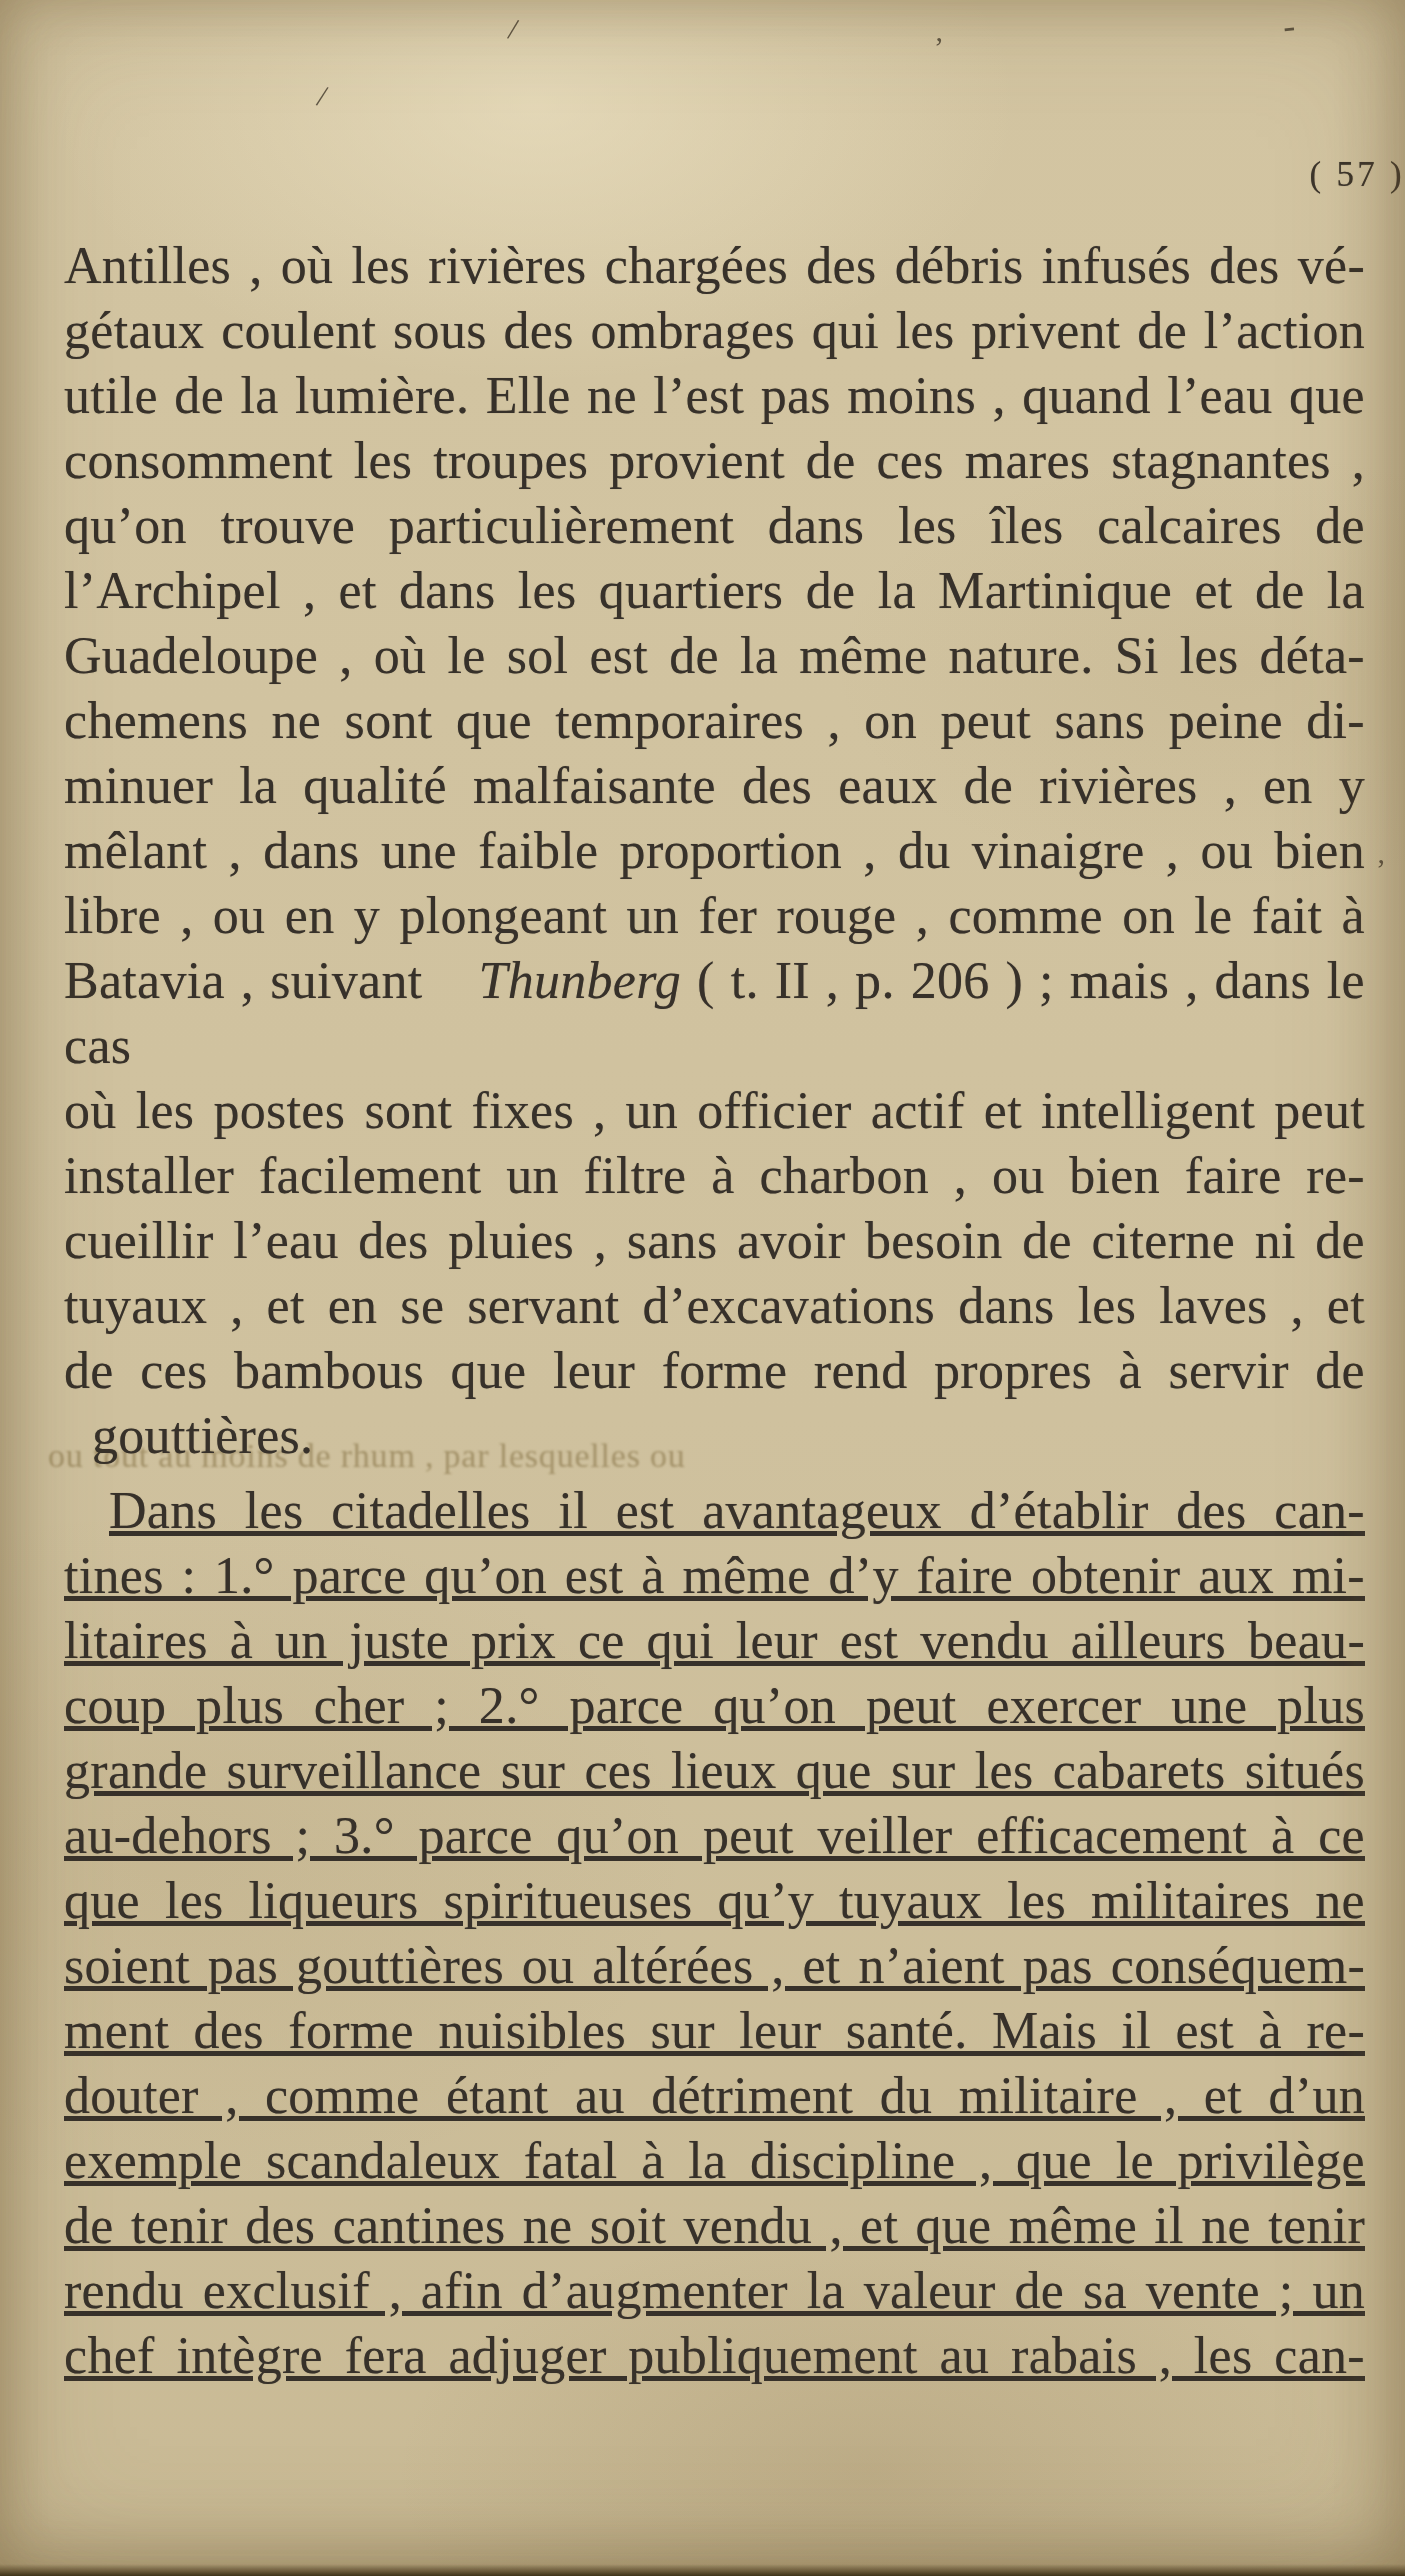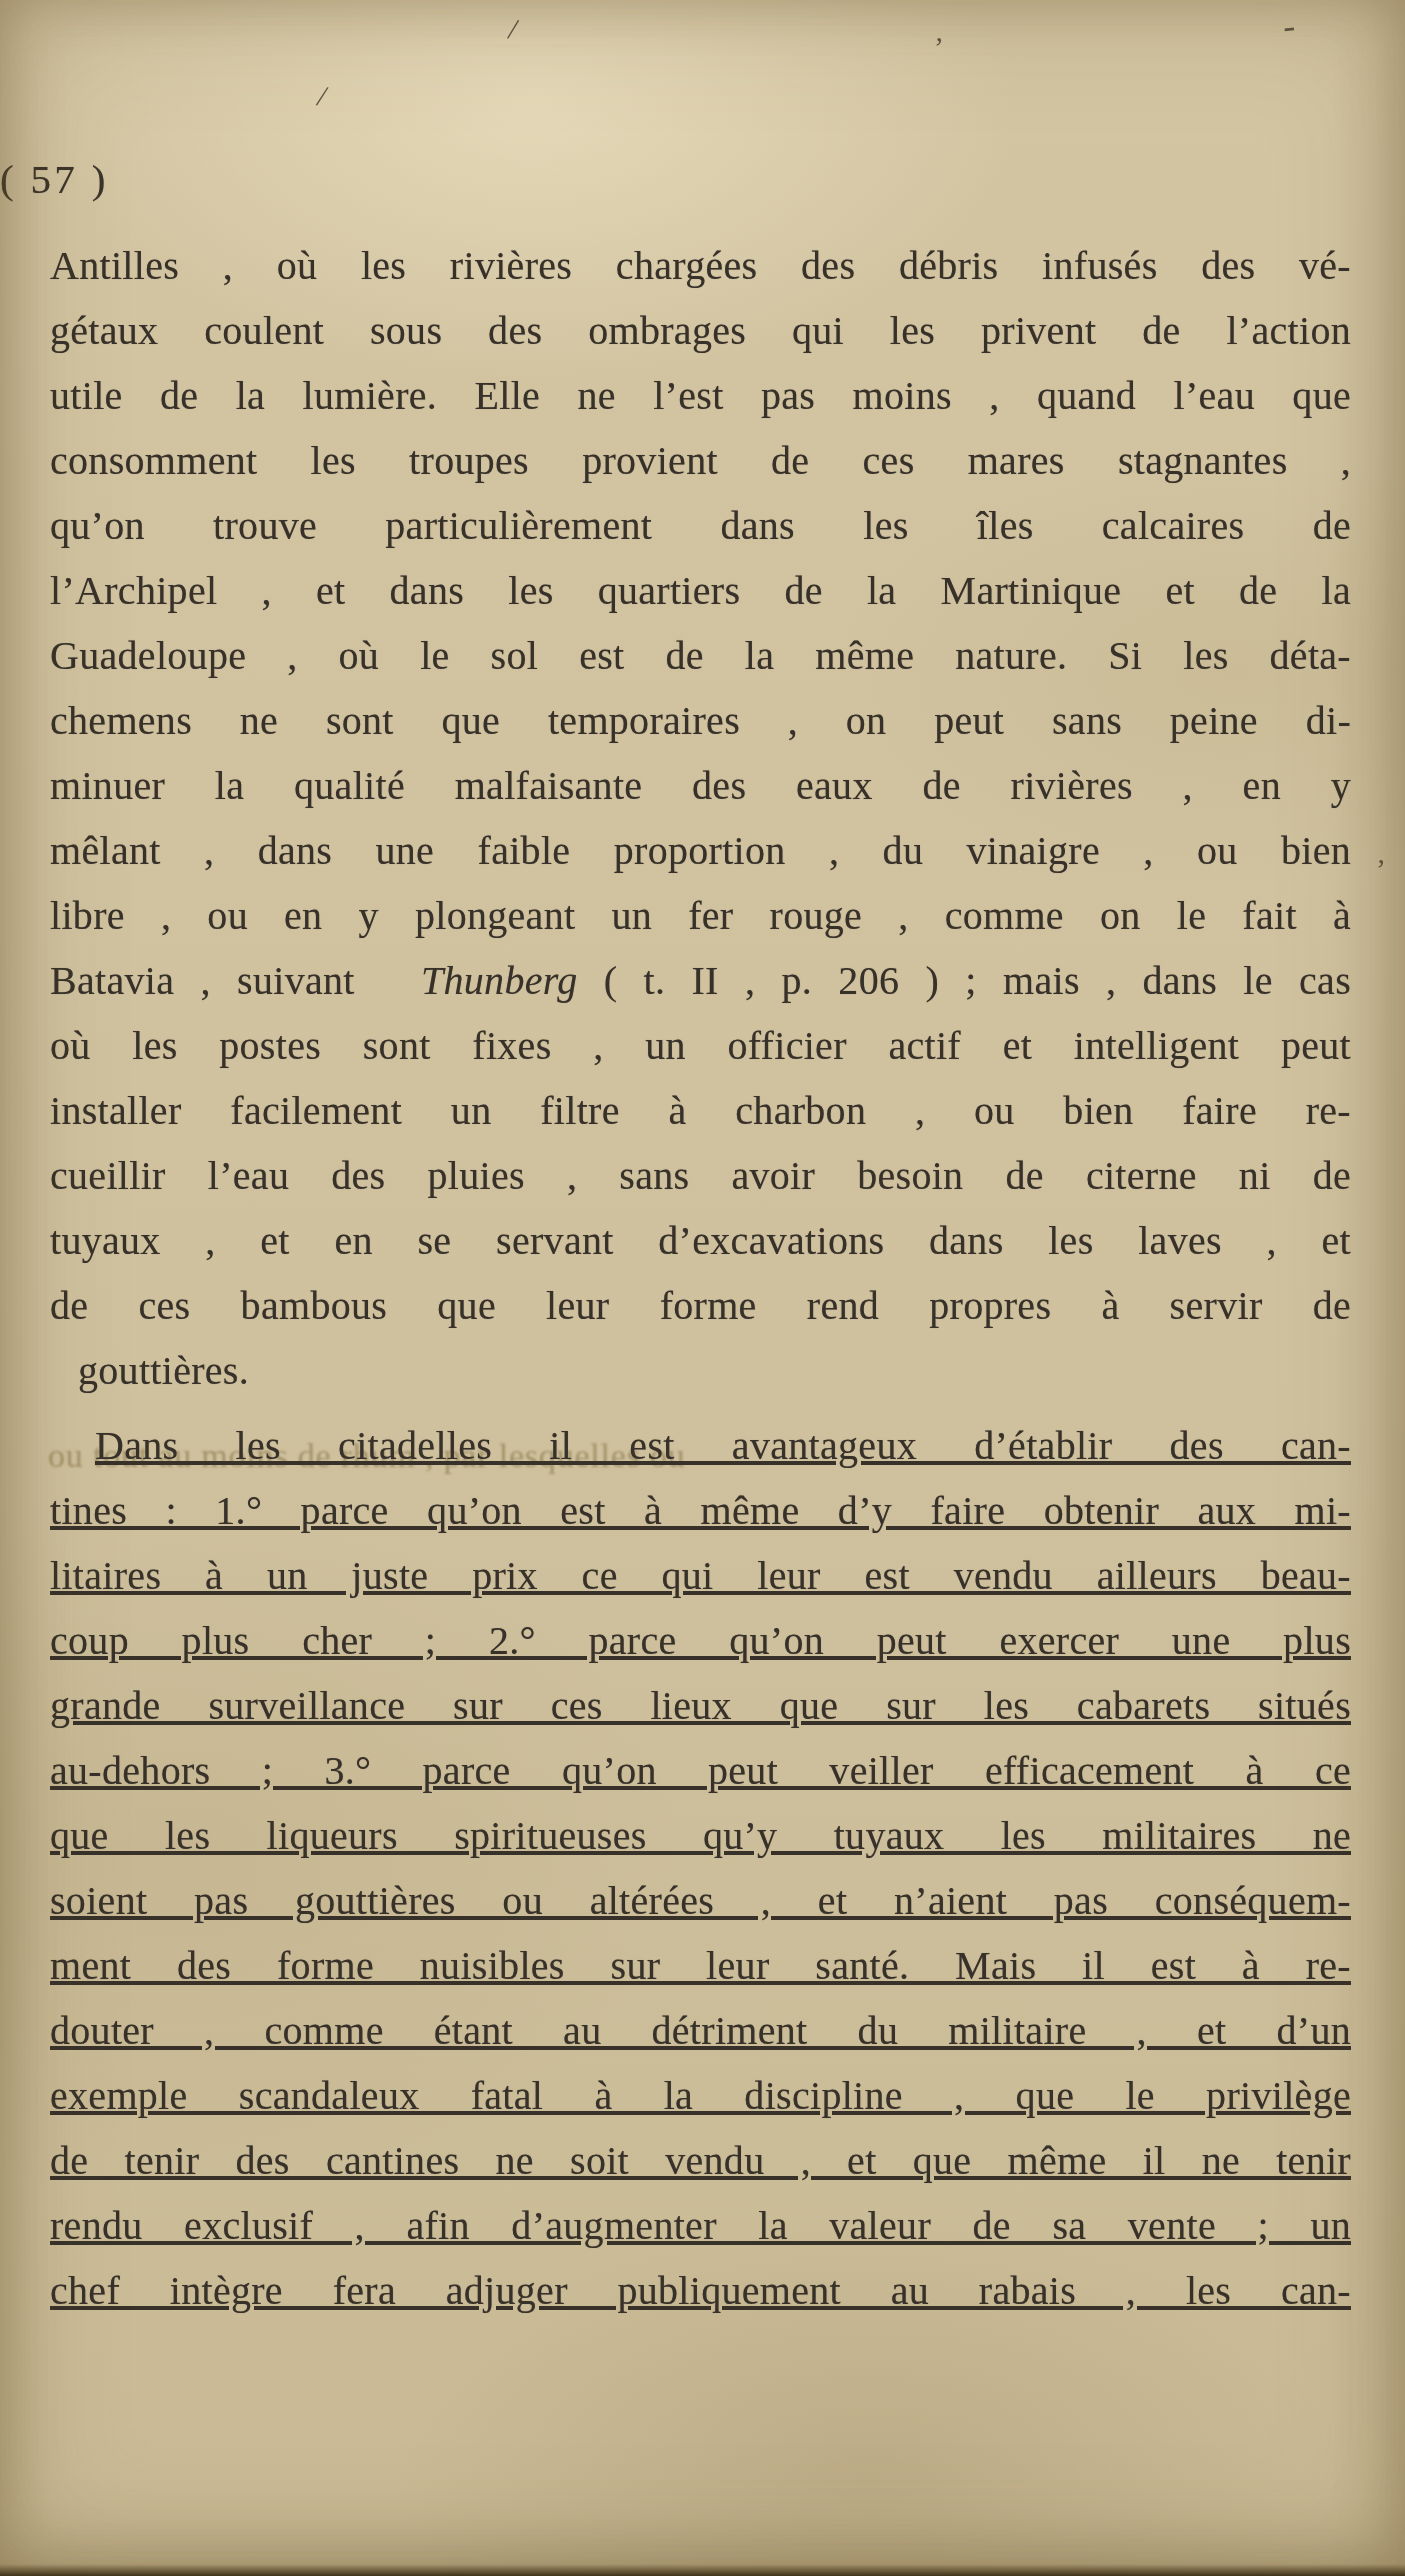--- a/index.html
+++ b/index.html
@@ -40,34 +40,34 @@
     left: 0; right: 0; bottom: 0;
     height: 11.6px;
     background: linear-gradient(180deg, rgba(84,68,38,0) 0%, rgba(84,68,38,0.55) 45%, #3f3319 100%);
     z-index: 6;
   }
   .page-number {
     position: absolute;
     top: 155px;
     left: 0;
     width: 100%;
-    text-align: left;
-    font-size: 41px;
+    text-align: right;
+    font-size: 35px;
     color: #3b342b;
     letter-spacing: 3.3px;
     text-shadow: 0 0 0.8px rgba(59,52,43,0.5);
     z-index: 3;
   }
   .text-block {
     position: absolute;
     top: 233px;
-    left: 50px;
+    left: 64px;
     width: 1301px;
     color: #37312a;
-    font-size: 40px;
+    font-size: 52px;
     line-height: 65px;
     letter-spacing: 0.3px;
     word-spacing: 2.5px;
     text-shadow: 0 0 0.8px rgba(55,49,42,0.45);
     z-index: 3;
   }
   .line {
     text-align: justify;
     text-align-last: justify;
     -moz-text-align-last: justify;

